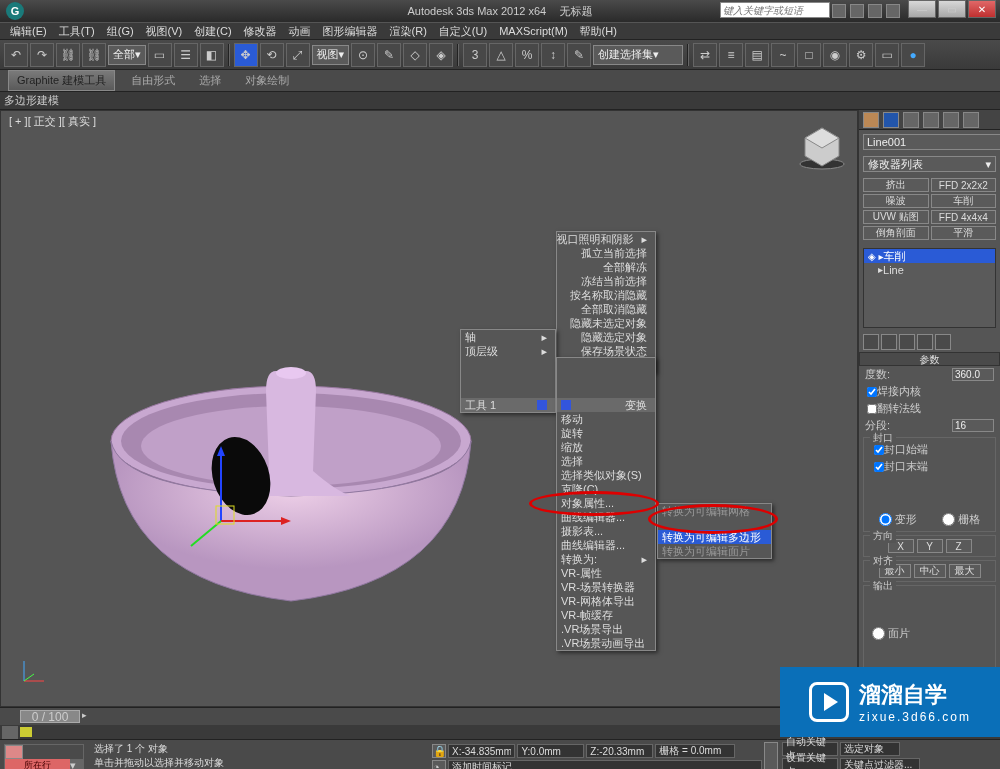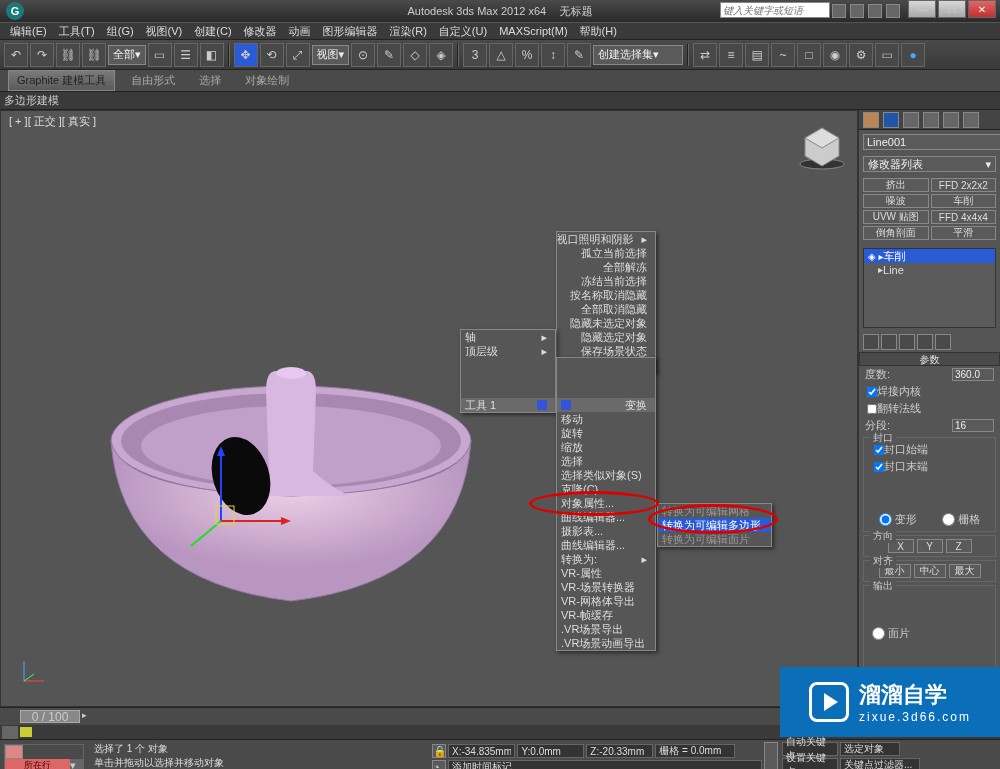--- a/index.html
+++ b/index.html
@@ -43,21 +43,21 @@
 
 
 .bowl-svg { position: absolute; top: 150px; left: 90px; }
 
 
 .ctx { position: absolute; background: #565656; border: 1px solid #888; box-shadow: 2px 2px 4px rgba(0,0,0,0.5); }
 .ctx-row { height: 14px; padding: 0 8px 0 4px; color: #ddd; display: flex; align-items: center; font-size: 11px; white-space: nowrap; }
 .ctx-row.header { background: #6a6a6a; justify-content: space-between; margin-top: 40px; }
 .ctx-arrow::after { content: "▸"; margin-left: auto; padding-left: 8px; }
 .ctx-row.right { justify-content: flex-end; }
-.ctx-row.hl { background: #2a5bd6; color: #fff; }
+.ctx-row.hl { background: #2a5bd6; color: #fff; margin-top: 12px; }
 .ctx-row.dim { color: #999; }
 .red-circle { position: absolute; border: 3px solid #d00; border-radius: 50%; pointer-events: none; }
 
 
 .rpanel { width: 142px; background: #555; border-left: 1px solid #333; display: flex; flex-direction: column; }
 .rp-icons { height: 20px; background: #444; display: flex; align-items: center; gap: 4px; padding: 0 4px; border-bottom: 1px solid #222; }
 .rp-icon { width: 16px; height: 16px; background: #666; border: 1px solid #888; }
 .rp-name { margin: 4px; display: flex; }
 .rp-name input { flex: 1; background: #5a5a5a; border: 1px solid #888; color: #eee; height: 16px; padding: 0 3px; font-size: 11px; }
 .rp-combo { margin: 2px 4px; height: 16px; background: #5a5a5a; border: 1px solid #888; display: flex; align-items: center; padding: 0 4px; justify-content: space-between; color: #eee; font-size: 11px; }

